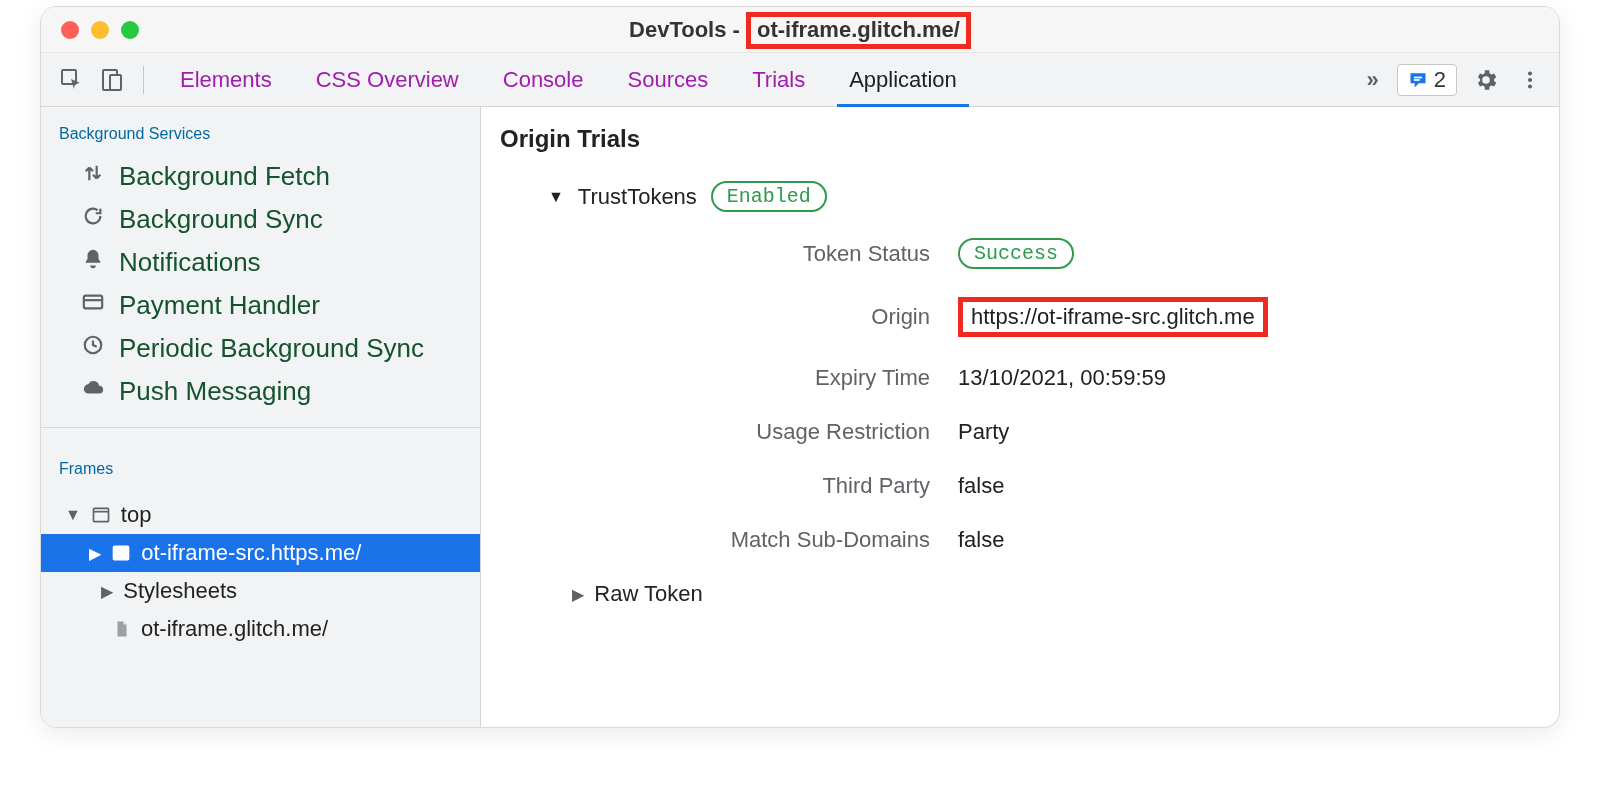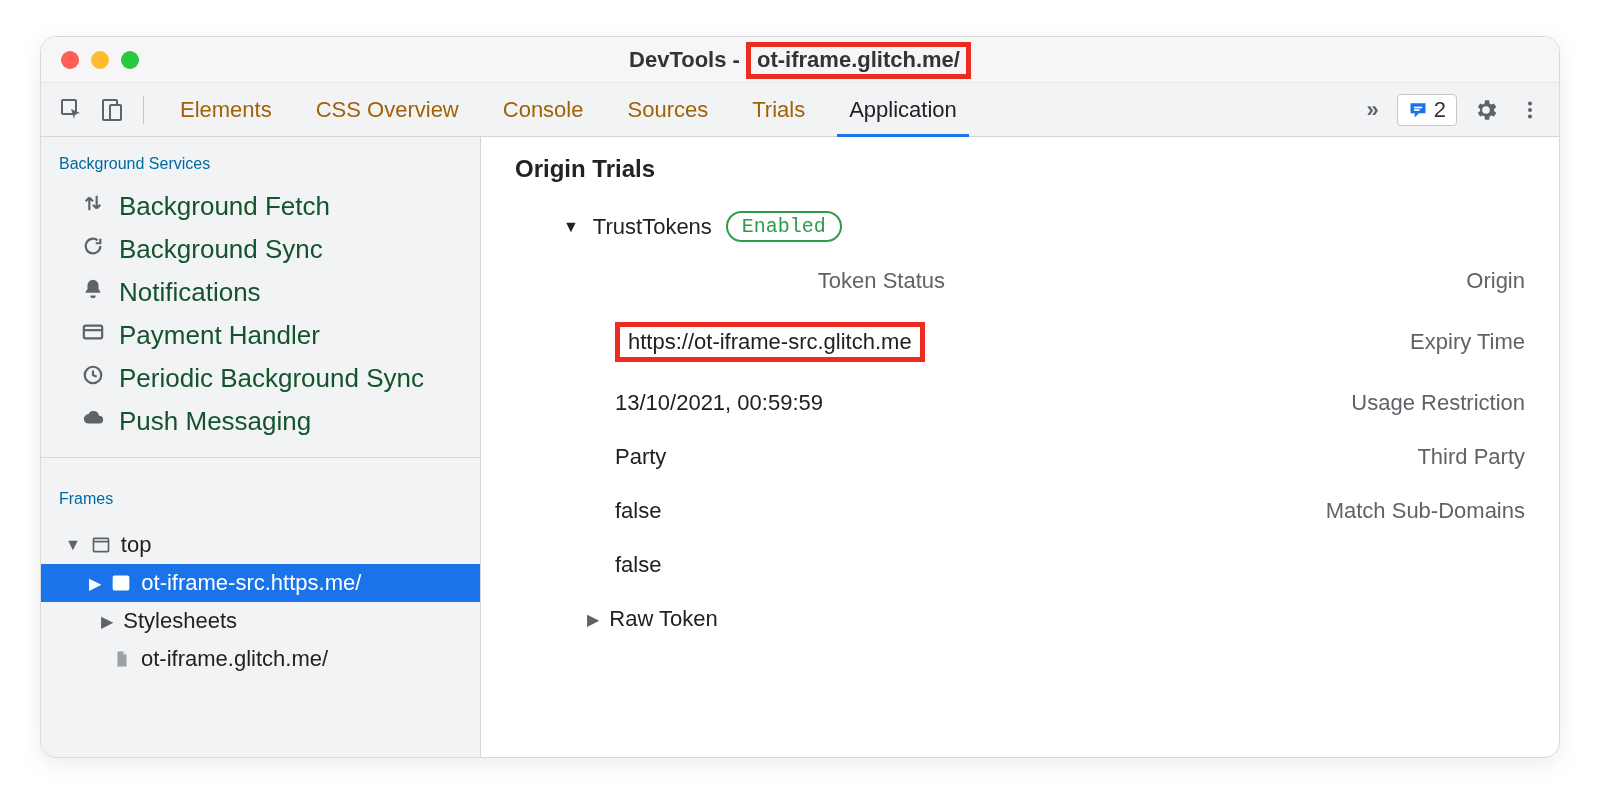--- a/index.html
+++ b/index.html
@@ -6,21 +6,21 @@
   body {
     font-family: -apple-system, BlinkMacSystemFont, "Segoe UI", Helvetica, Arial, sans-serif;
     background: #fff;
     color: #222;
     font-size: 22px;
     width: 1600px;
     height: 806px;
   }
   .window {
     width: 1520px;
-    margin: 36px auto;
+    margin: 6px auto;
     border: 1px solid #d9d9d9;
     border-radius: 16px;
     box-shadow: 0 6px 24px rgba(0,0,0,0.08);
     overflow: hidden;
     background: #fff;
   }
   .titlebar {
     height: 46px;
     background: #f6f6f6;
     border-bottom: 1px solid #e6e6e6;
@@ -81,21 +81,21 @@
     align-items: stretch;
     height: 100%;
     gap: 0;
     flex: 1;
   }
   .tab {
     display: flex;
     align-items: center;
     padding: 0 22px;
     height: 100%;
-    color: #a16207;
+    color: #a21caf;
     cursor: pointer;
     position: relative;
   }
   .tab.active {
     color: #202124;
   }
   .tab.active::after {
     content: "";
     position: absolute;
     left: 10px; right: 10px; bottom: -1px;
@@ -179,21 +179,21 @@
   .tree-row.selected {
     background: #1a73e8;
     color: #fff;
   }
   .tree-row.selected svg { stroke: #fff; fill: #fff; }
   .tri { font-size: 16px; color: #5f6368; }
   .tree-row.selected .tri { color: #fff; }
 
   .main {
     flex: 1;
-    padding: 18px 34px;
+    padding: 18px 19px;
     overflow: auto;
   }
   .main h2 {
     font-size: 24px;
     font-weight: 700;
     margin-bottom: 28px;
   }
   .trial-row {
     display: flex; align-items: center; gap: 14px;
     padding-left: 48px;
@@ -408,20 +408,23 @@
       <h2>Origin Trials</h2>
 
       <div class="trial-row">
         <span class="tri">▼</span>
         <span>TrustTokens</span>
         <span class="pill">Enabled</span>
       </div>
 
       <div class="kv">
         <div class="kv-label">Token Status</div>
+        <div class="kv-value">
+          <span class="pill">Success</span>
+        </div>
 
         <div class="kv-label">Origin</div>
         <div class="kv-value">
           <span class="origin-box">https://ot-iframe-src.glitch.me</span>
         </div>
 
         <div class="kv-label">Expiry Time</div>
         <div class="kv-value">13/10/2021, 00:59:59</div>
 
         <div class="kv-label">Usage Restriction</div>

